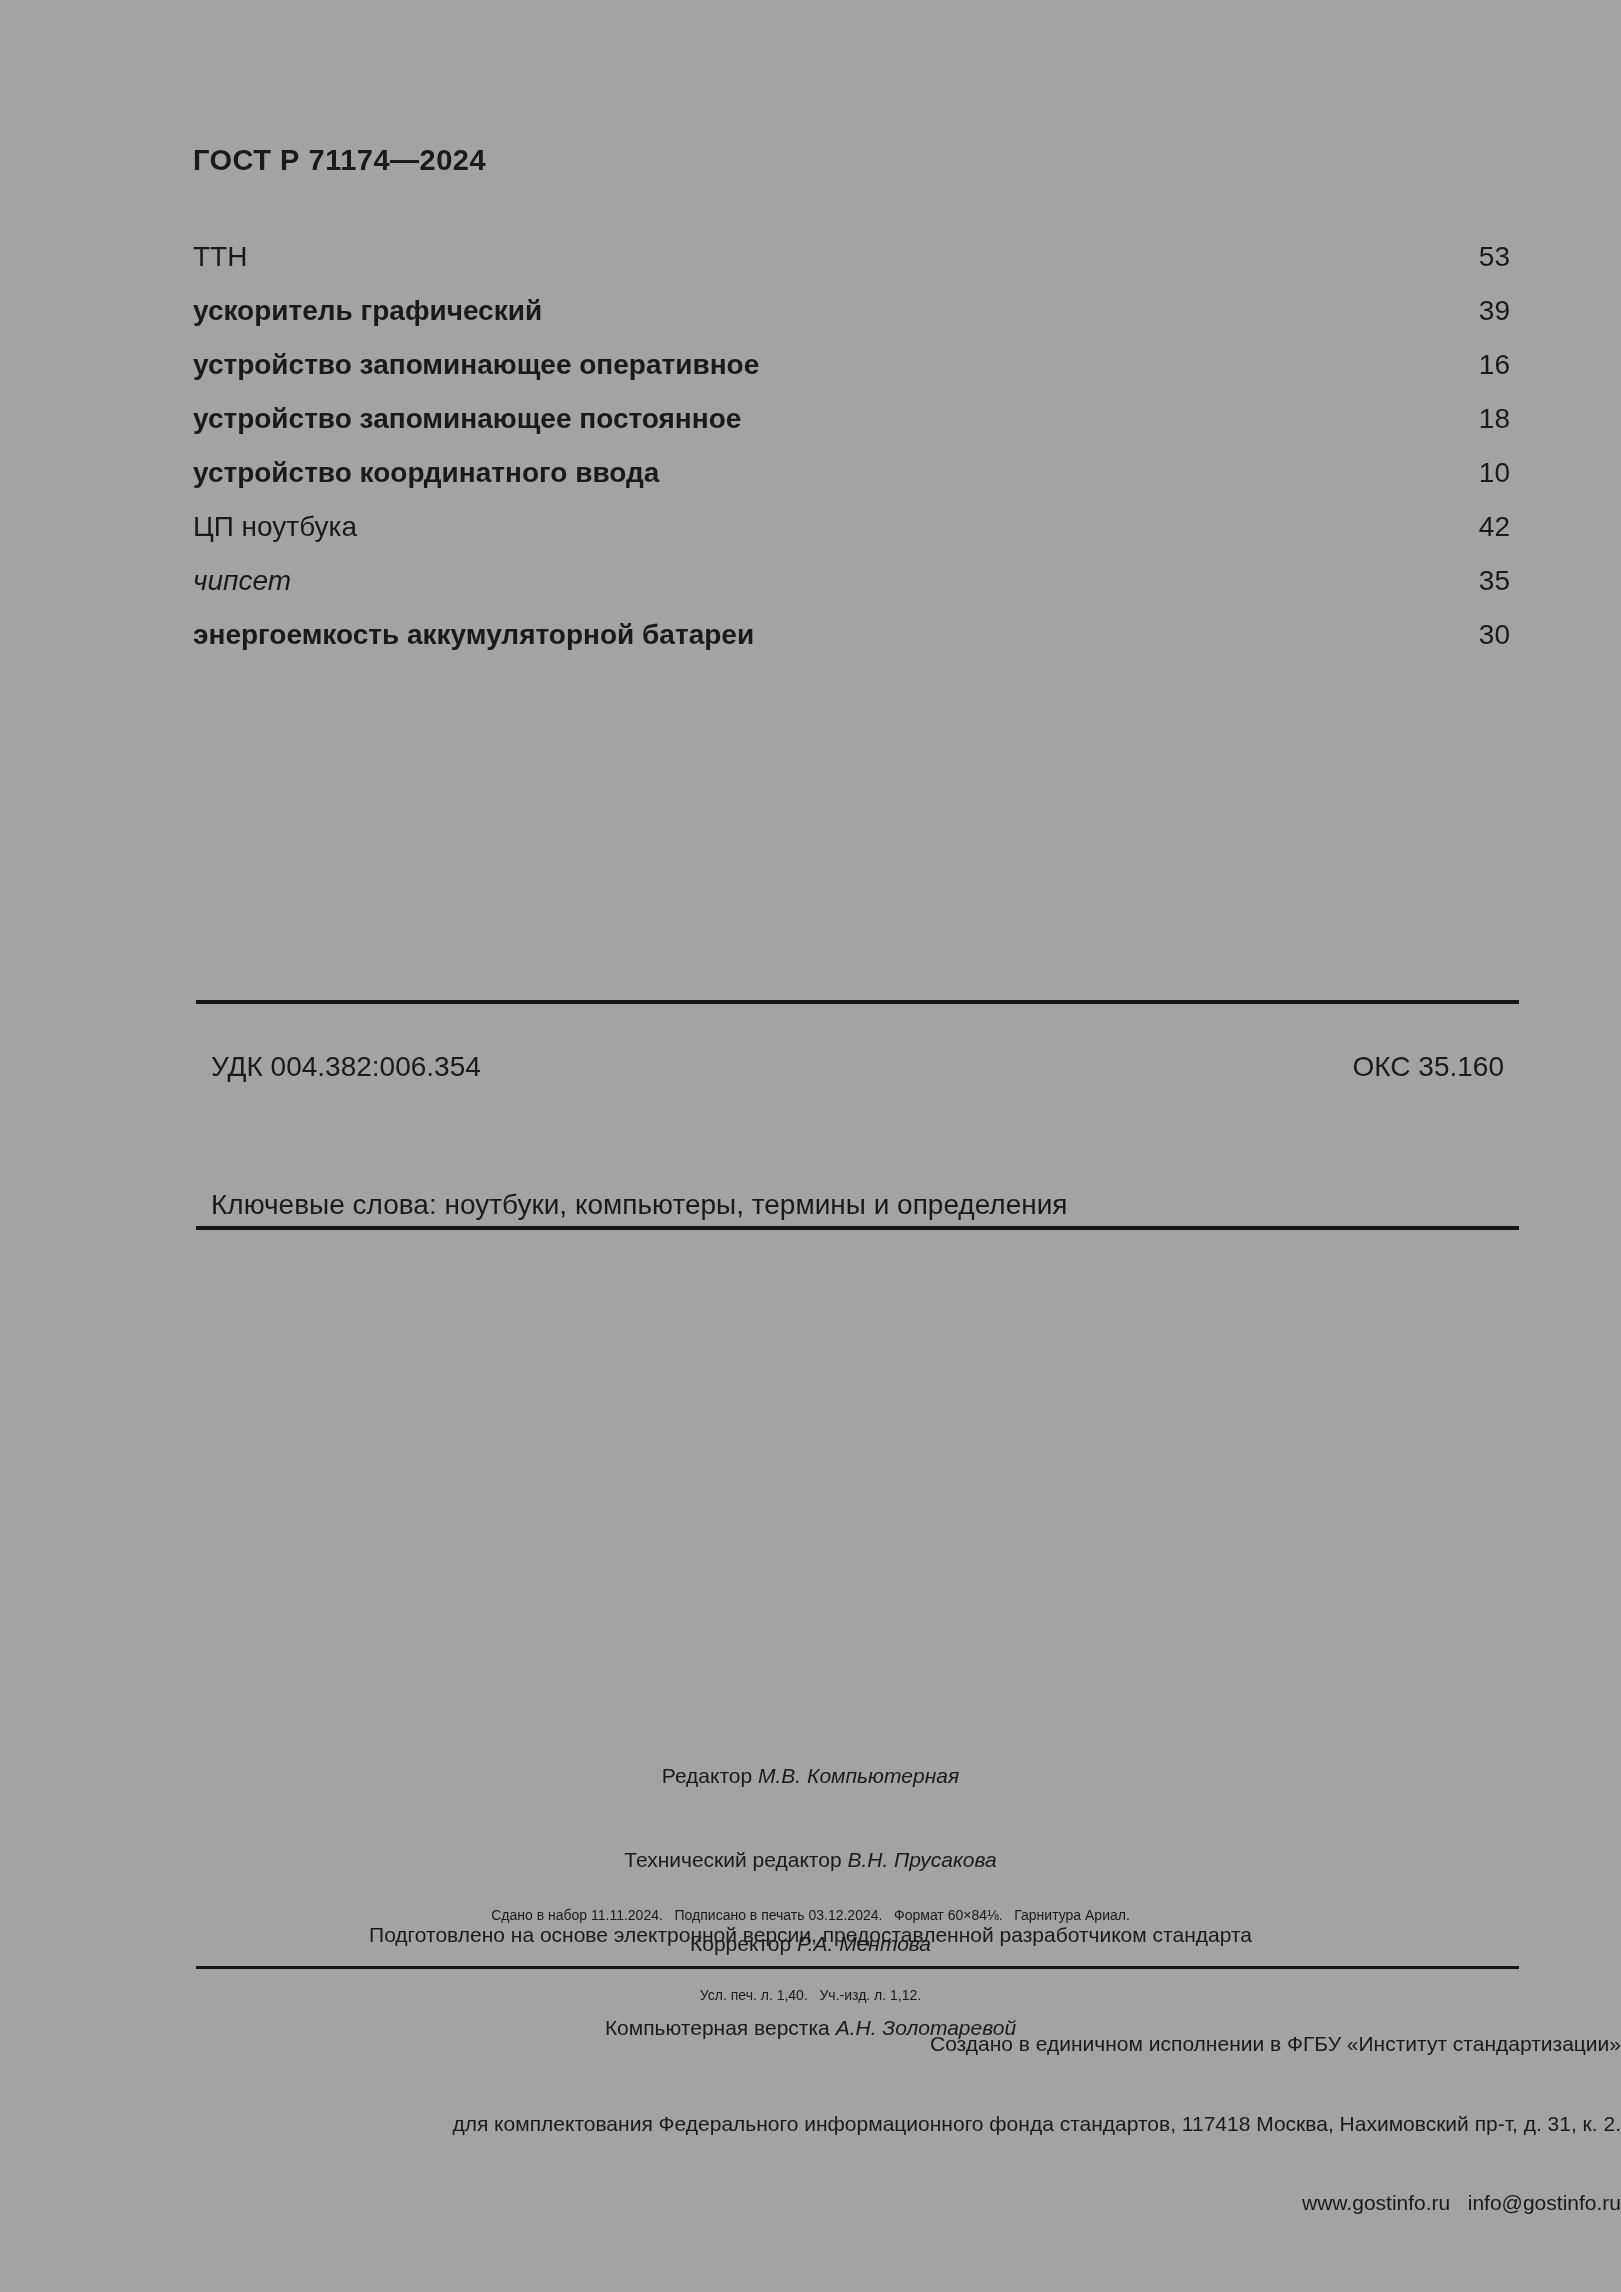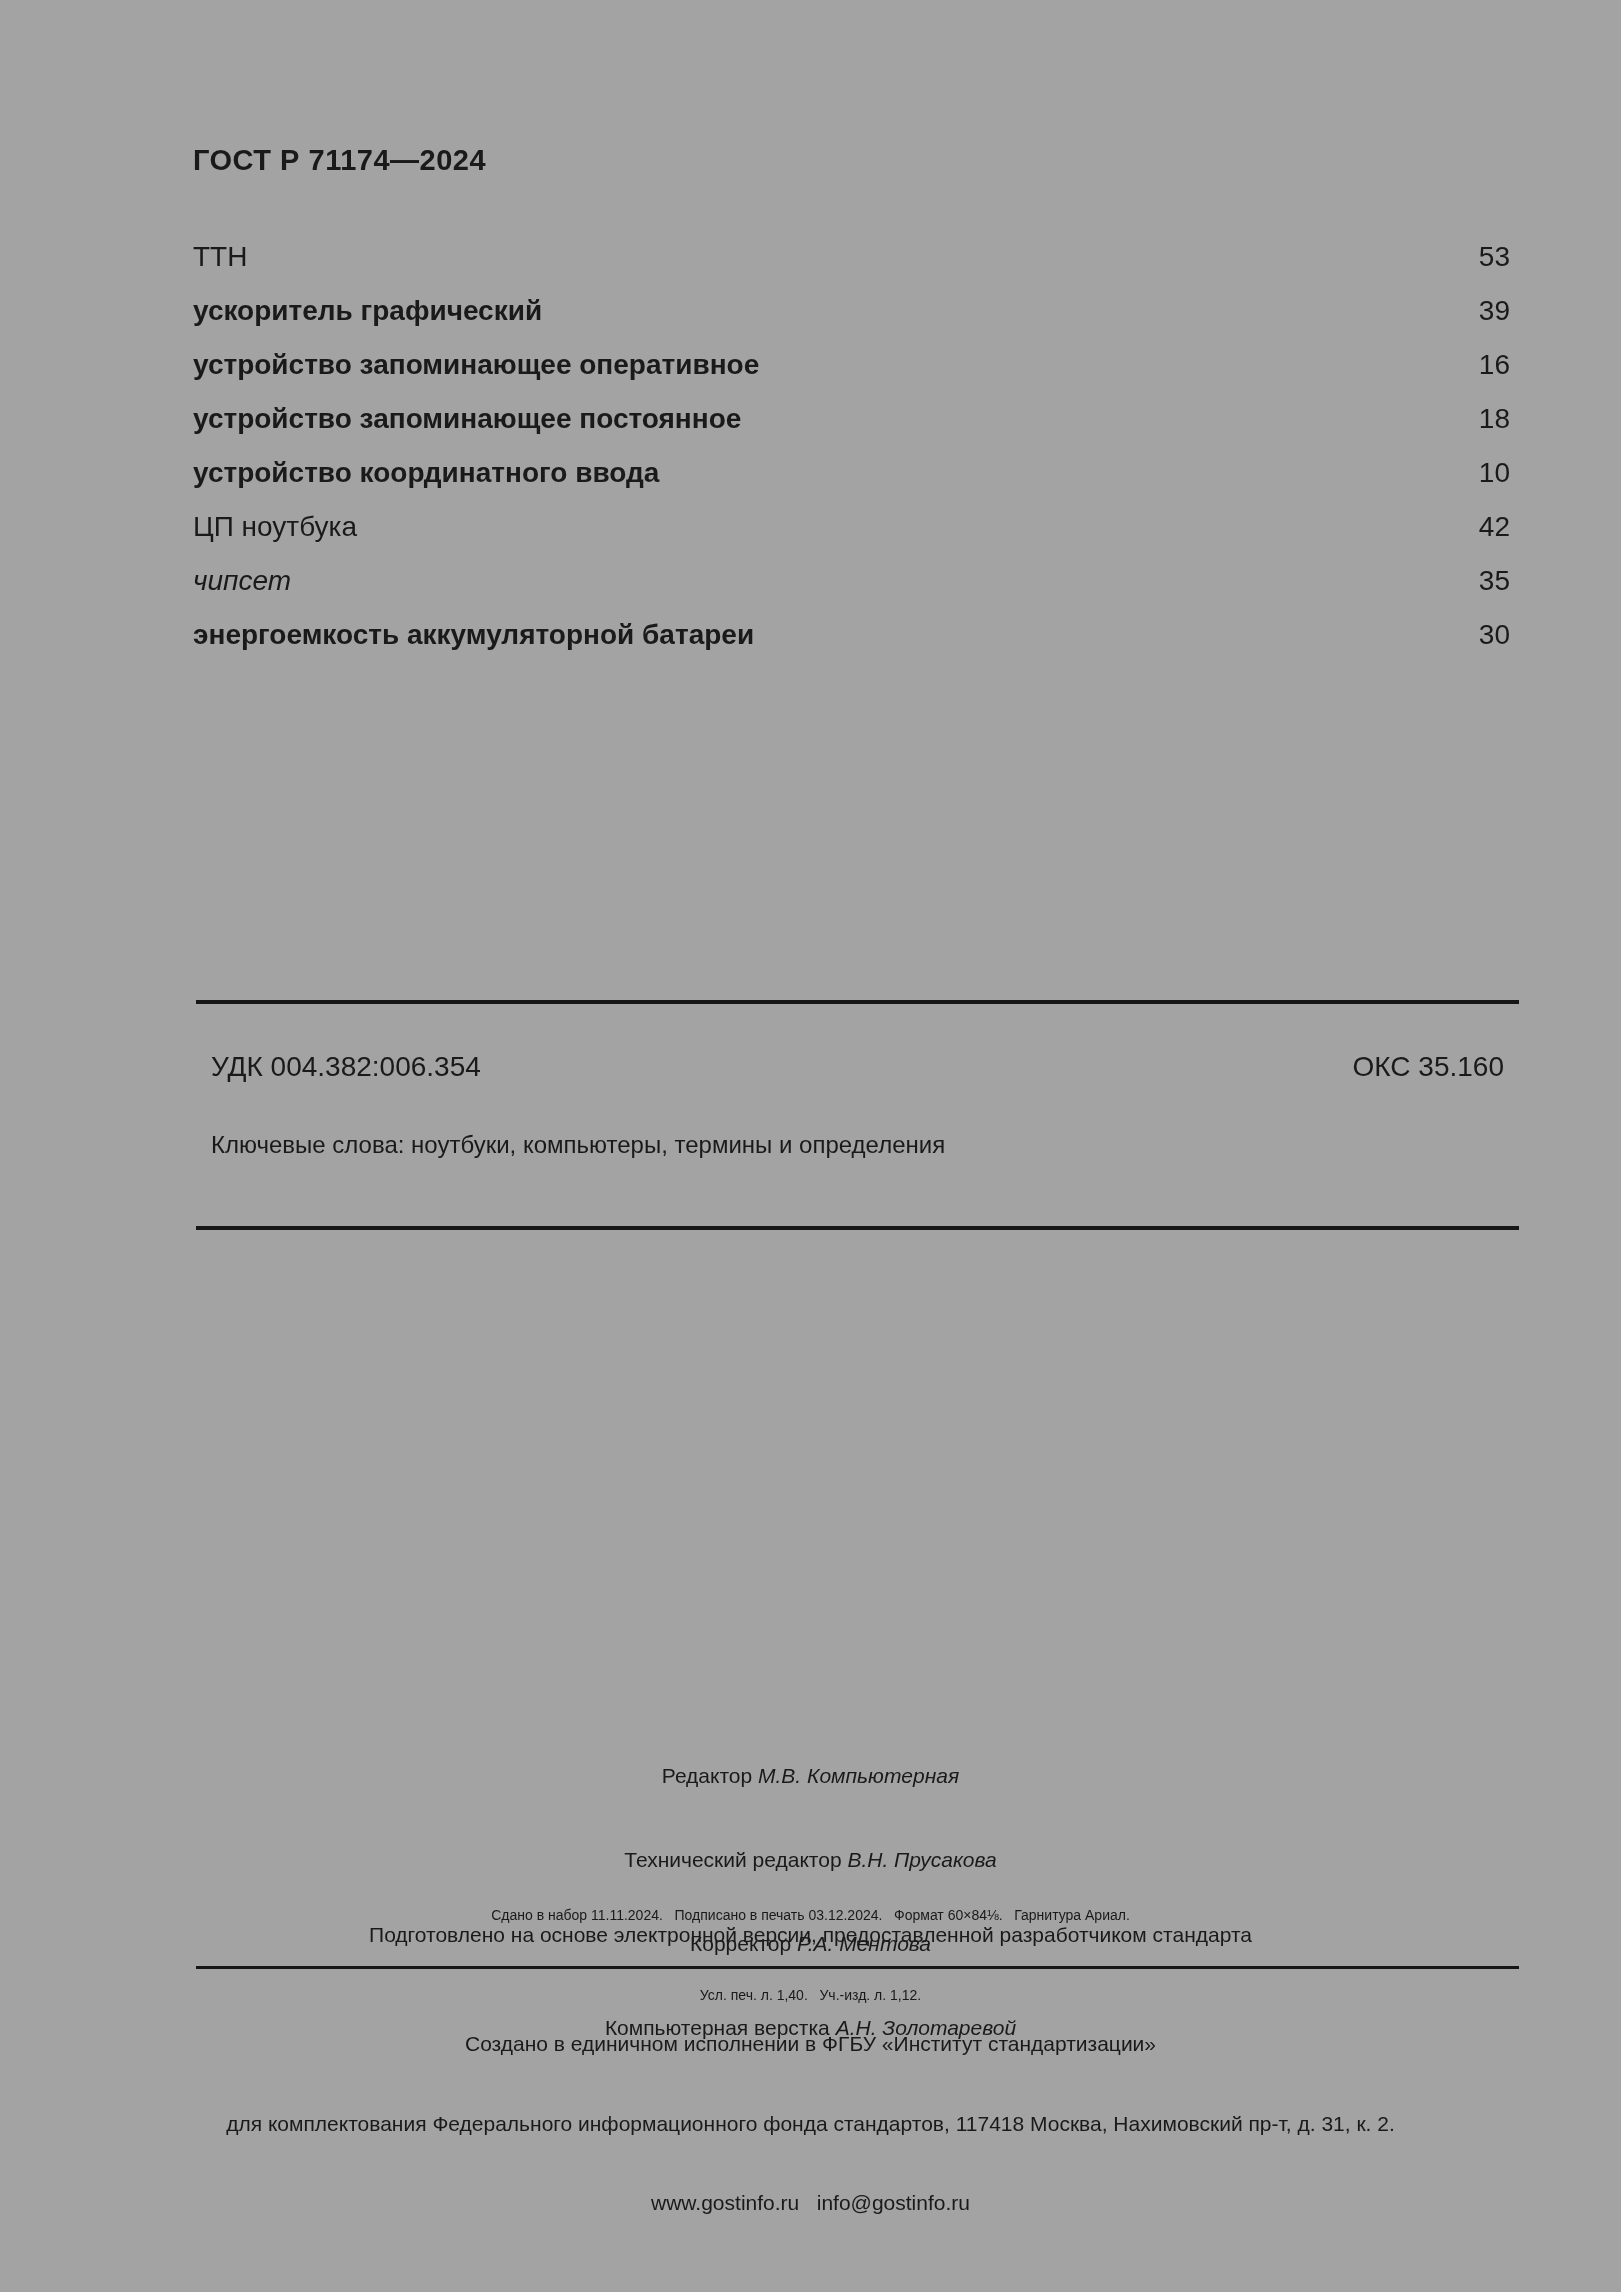--- a/index.html
+++ b/index.html
@@ -69,22 +69,22 @@
     display: flex;
     justify-content: space-between;
     font-size: 28px;
     line-height: 35px;
     margin-top: 12px;
   }
   .keywords-line {
     position: absolute;
     left: 211px;
     right: 117px;
-    top: 1127px;
-    font-size: 24px;
+    top: 1187px;
+    font-size: 28px;
     line-height: 35px;
   }
   .centered-block {
     position: absolute;
     left: 0;
     width: 1621px;
     text-align: center;
     white-space: pre-wrap;
   }
   .staff-block {
@@ -100,20 +100,21 @@
   }
   .prepared-block {
     top: 1922px;
     font-size: 21px;
     line-height: 26.5px;
   }
   .publisher-block {
     top: 1978px;
     font-size: 21px;
     line-height: 26.5px;
+    text-align: right;
   }
 </style>
 </head>
 <body>
 
 <div class="page">
 
   <div class="doc-header">ГОСТ Р 71174—2024</div>
 
   <ul class="index-list">

